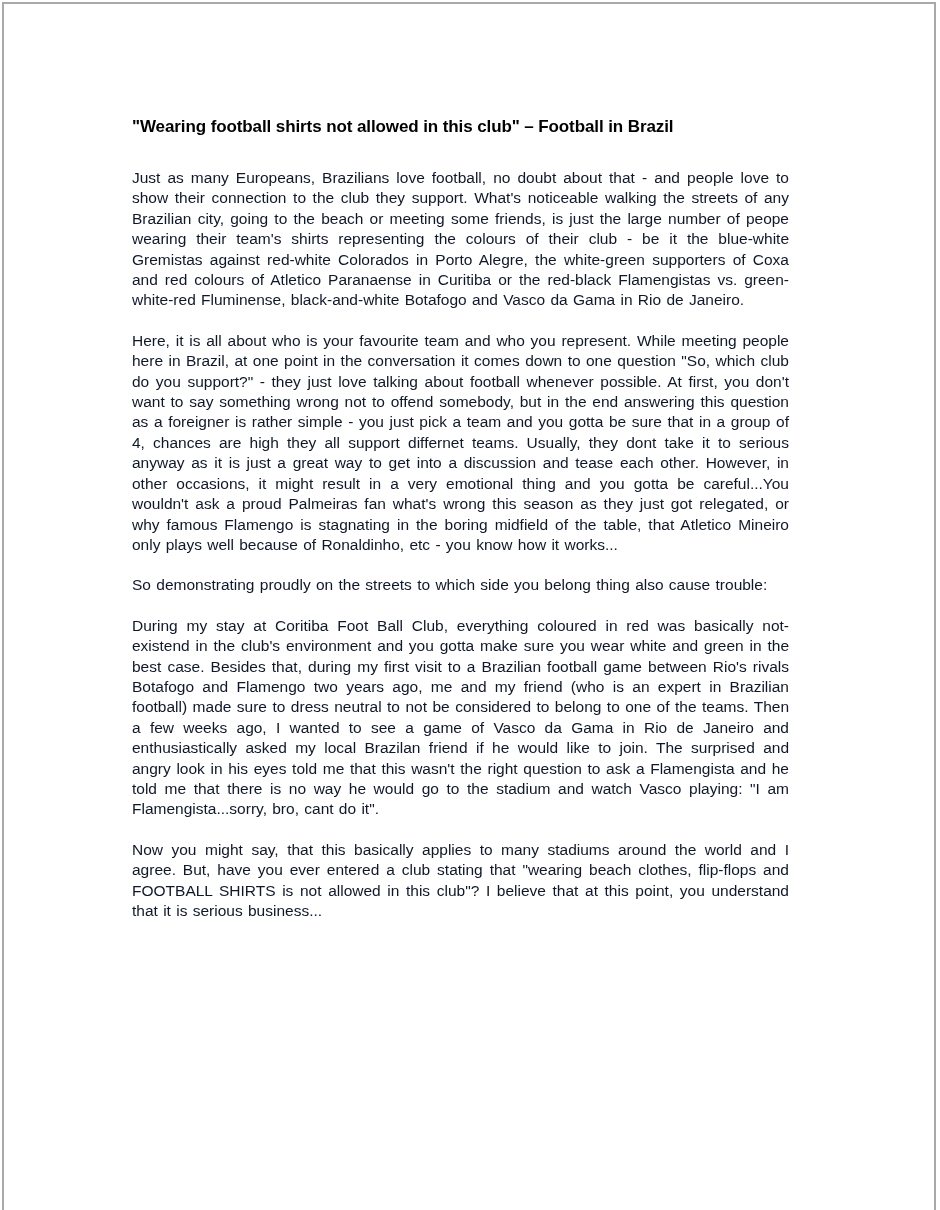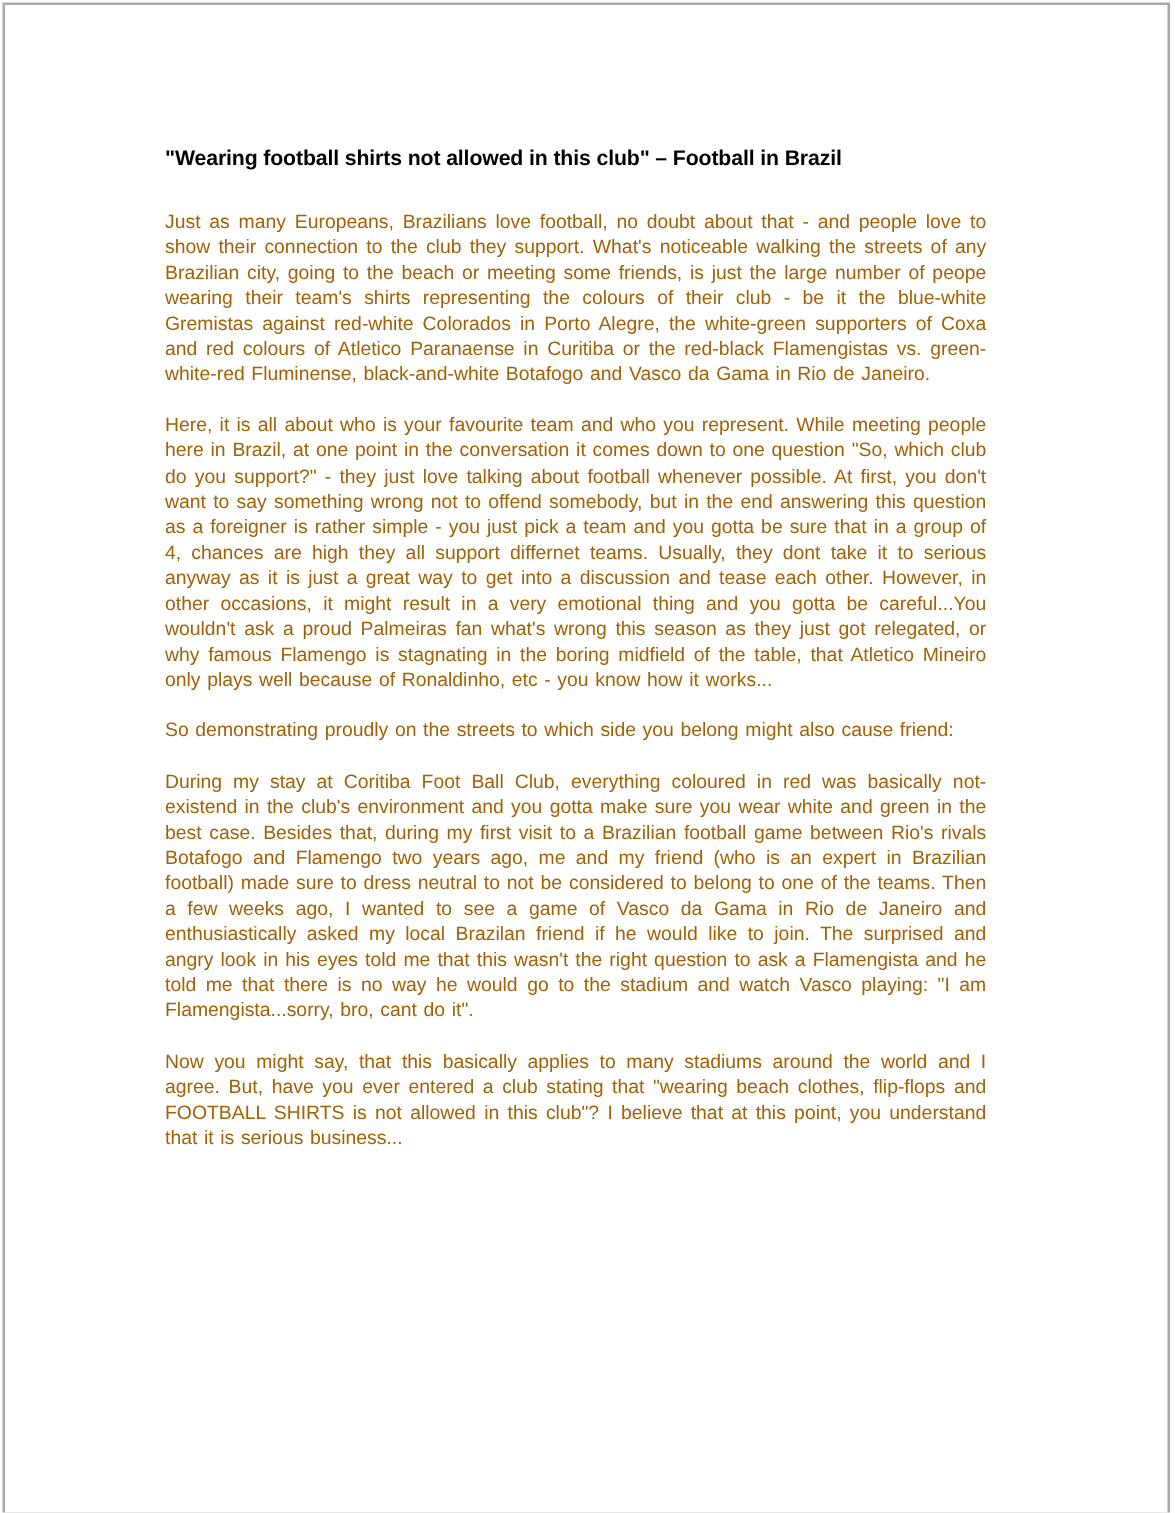--- a/index.html
+++ b/index.html
@@ -31,31 +31,31 @@
     font-size: 17px;
     line-height: 21px;
     font-weight: bold;
     color: #000000;
     margin: 0 0 31px 0;
     letter-spacing: -0.1px;
   }
   .para {
     font-size: 15.5px;
     line-height: 20.4px;
-    color: #a16207;
+    color: #0f172a;
     text-align: justify;
     margin: 0 15px 20px 0;
     word-spacing: 1px;
   }
 </style>
 </head>
 <body>
 
 <div class="page">
   <div class="content">
     <h1 class="doc-title">"Wearing football shirts not allowed in this club" – Football in Brazil</h1>
     <p class="para">Just as many Europeans, Brazilians love football, no doubt about that - and people love to show their connection to the club they support. What's noticeable walking the streets of any Brazilian city, going to the beach or meeting some friends, is just the large number of peope wearing their team's shirts representing the colours of their club - be it the blue-white Gremistas against red-white Colorados in Porto Alegre, the white-green supporters of Coxa and red colours of Atletico Paranaense in Curitiba or the red-black Flamengistas vs. green-white-red Fluminense, black-and-white Botafogo and Vasco da Gama in Rio de Janeiro.</p>
     <p class="para">Here, it is all about who is your favourite team and who you represent. While meeting people here in Brazil, at one point in the conversation it comes down to one question "So, which club do you support?" - they just love talking about football whenever possible. At first, you don't want to say something wrong not to offend somebody, but in the end answering this question as a foreigner is rather simple - you just pick a team and you gotta be sure that in a group of 4, chances are high they all support differnet teams. Usually, they dont take it to serious anyway as it is just a great way to get into a discussion and tease each other. However, in other occasions, it might result in a very emotional thing and you gotta be careful...You wouldn't ask a proud Palmeiras fan what's wrong this season as they just got relegated, or why famous Flamengo is stagnating in the boring midfield of the table, that Atletico Mineiro only plays well because of Ronaldinho, etc - you know how it works...</p>
-    <p class="para">So demonstrating proudly on the streets to which side you belong might also cause friend:</p>
+    <p class="para">So demonstrating proudly on the streets to which side you belong thing also cause trouble:</p>
     <p class="para">During my stay at Coritiba Foot Ball Club, everything coloured in red was basically not-existend in the club's environment and you gotta make sure you wear white and green in the best case. Besides that, during my first visit to a Brazilian football game between Rio's rivals Botafogo and Flamengo two years ago, me and my friend (who is an expert in Brazilian football) made sure to dress neutral to not be considered to belong to one of the teams. Then a few weeks ago, I wanted to see a game of Vasco da Gama in Rio de Janeiro and enthusiastically asked my local Brazilan friend if he would like to join. The surprised and angry look in his eyes told me that this wasn't the right question to ask a Flamengista and he told me that there is no way he would go to the stadium and watch Vasco playing: "I am Flamengista...sorry, bro, cant do it".</p>
     <p class="para">Now you might say, that this basically applies to many stadiums around the world and I agree. But, have you ever entered a club stating that "wearing beach clothes, flip-flops and FOOTBALL SHIRTS is not allowed in this club"? I believe that at this point, you understand that it is serious business...</p>
   </div>
 </div>
 
 </body></html>

